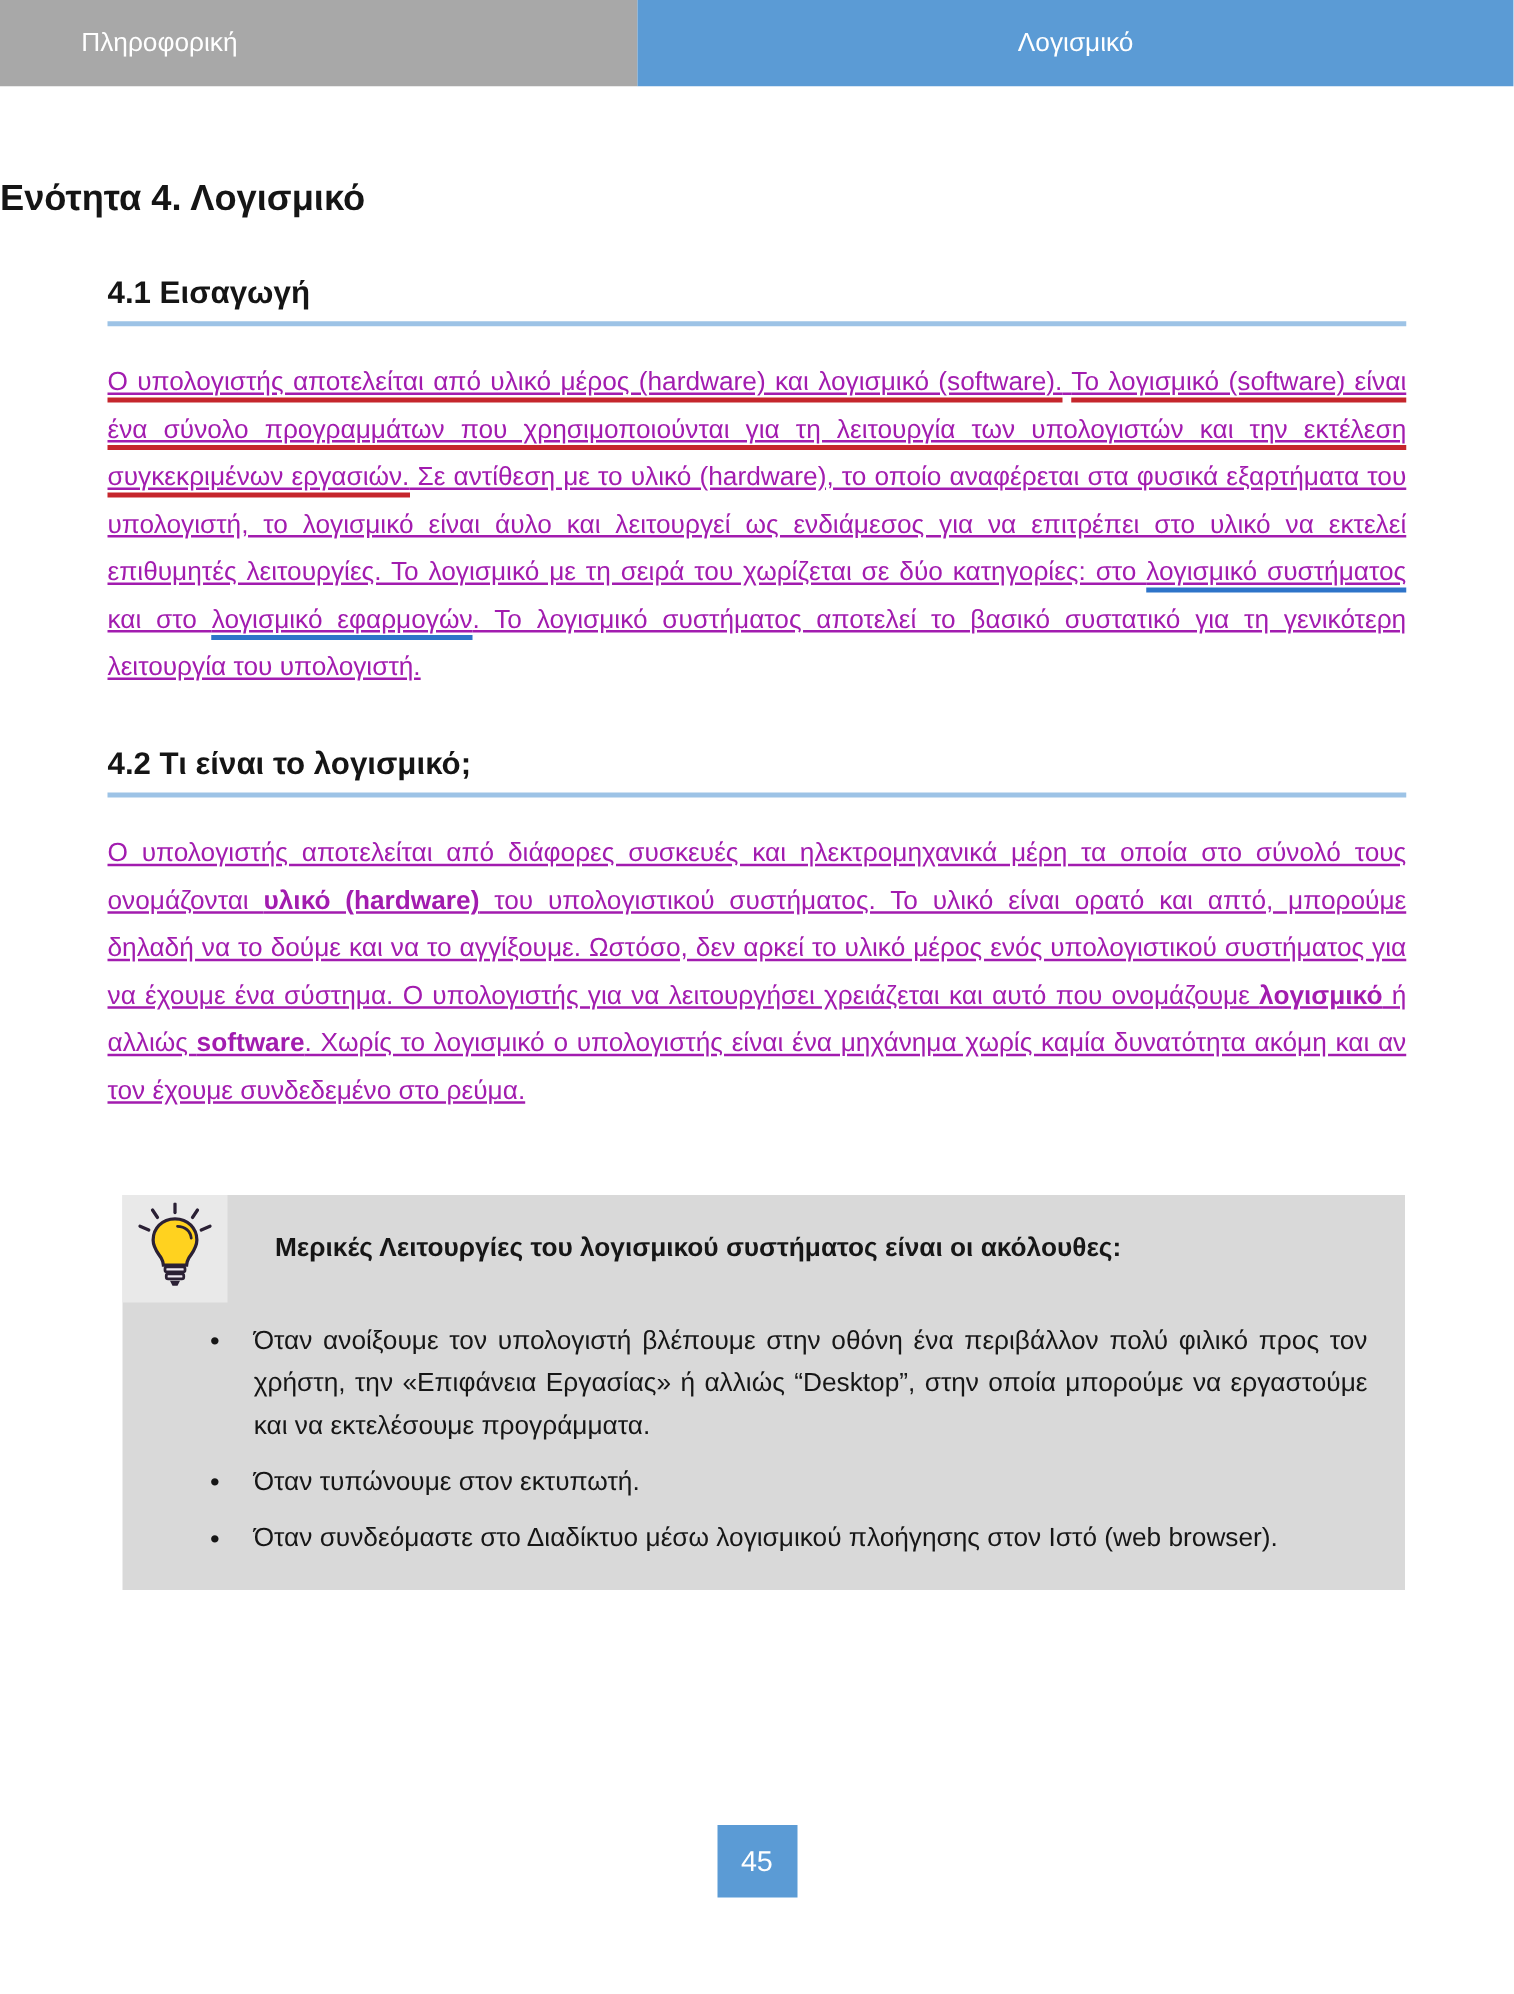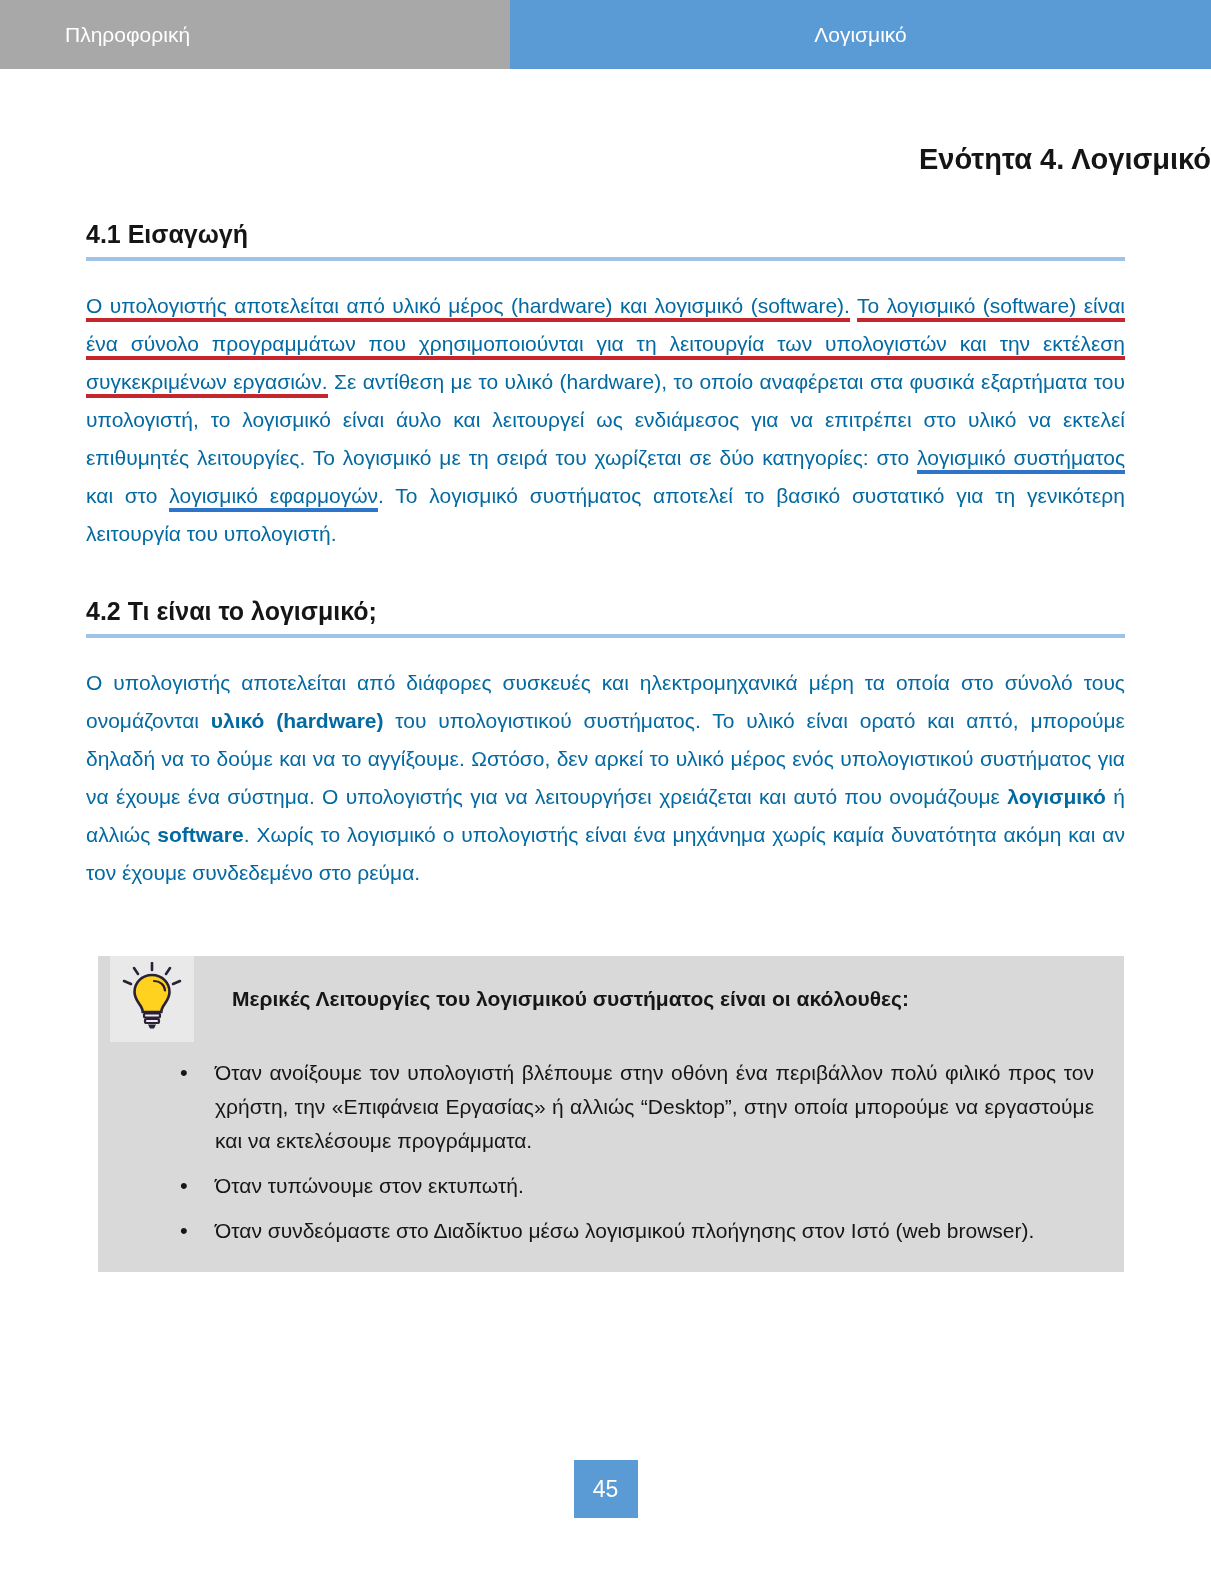--- a/index.html
+++ b/index.html
@@ -31,21 +31,21 @@
     background: #5b9bd5;
     color: #ffffff;
     display: flex;
     align-items: center;
     justify-content: center;
     font-size: 21px;
   }
 
   .page-title {
     margin: 74px 0 0 0;
-    text-align: right;
+    text-align: left;
     font-size: 29px;
     font-weight: 700;
     color: #151515;
   }
 
   .content { padding: 0 86px; }
 
   .section-heading {
     margin: 44px 0 0 0;
     font-size: 25px;
@@ -53,35 +53,35 @@
     color: #151515;
     border-bottom: 4px solid #9dc3e6;
     padding-bottom: 8px;
   }
 
   .body-par {
     margin: 26px 0 0 0;
     font-size: 21px;
     line-height: 38px;
     text-align: justify;
-    color: #0369a1;
+    color: #a21caf;
+    text-decoration: underline;
   }
   .body-par.tight { margin-top: 0; }
 
   .mk-red  { border-bottom: 4px solid #c5262c; padding-bottom: 1px; }
   .mk-blue { border-bottom: 4px solid #2e74c9; padding-bottom: 1px; }
   .bold    { font-weight: 700; }
 
   
   .callout {
     margin: 64px 0 0 12px;
     width: 1026px;
     background: #d9d9d9;
     padding-bottom: 24px;
-    padding-left: 12px;
   }
   .callout-head { display: flex; align-items: stretch; }
   .icon-cell {
     width: 84px;
     min-height: 86px;
     background: #e9e9e9;
     display: flex;
     align-items: center;
     justify-content: center;
   }

